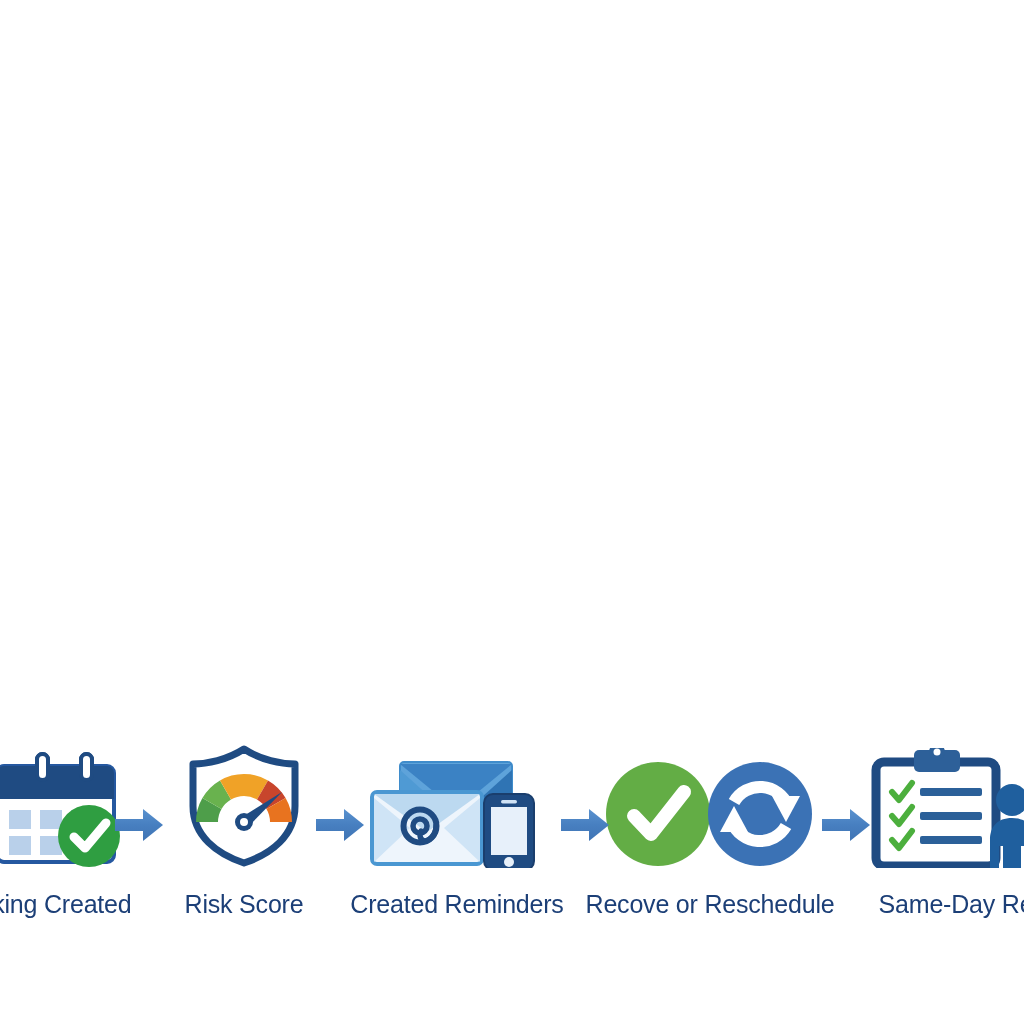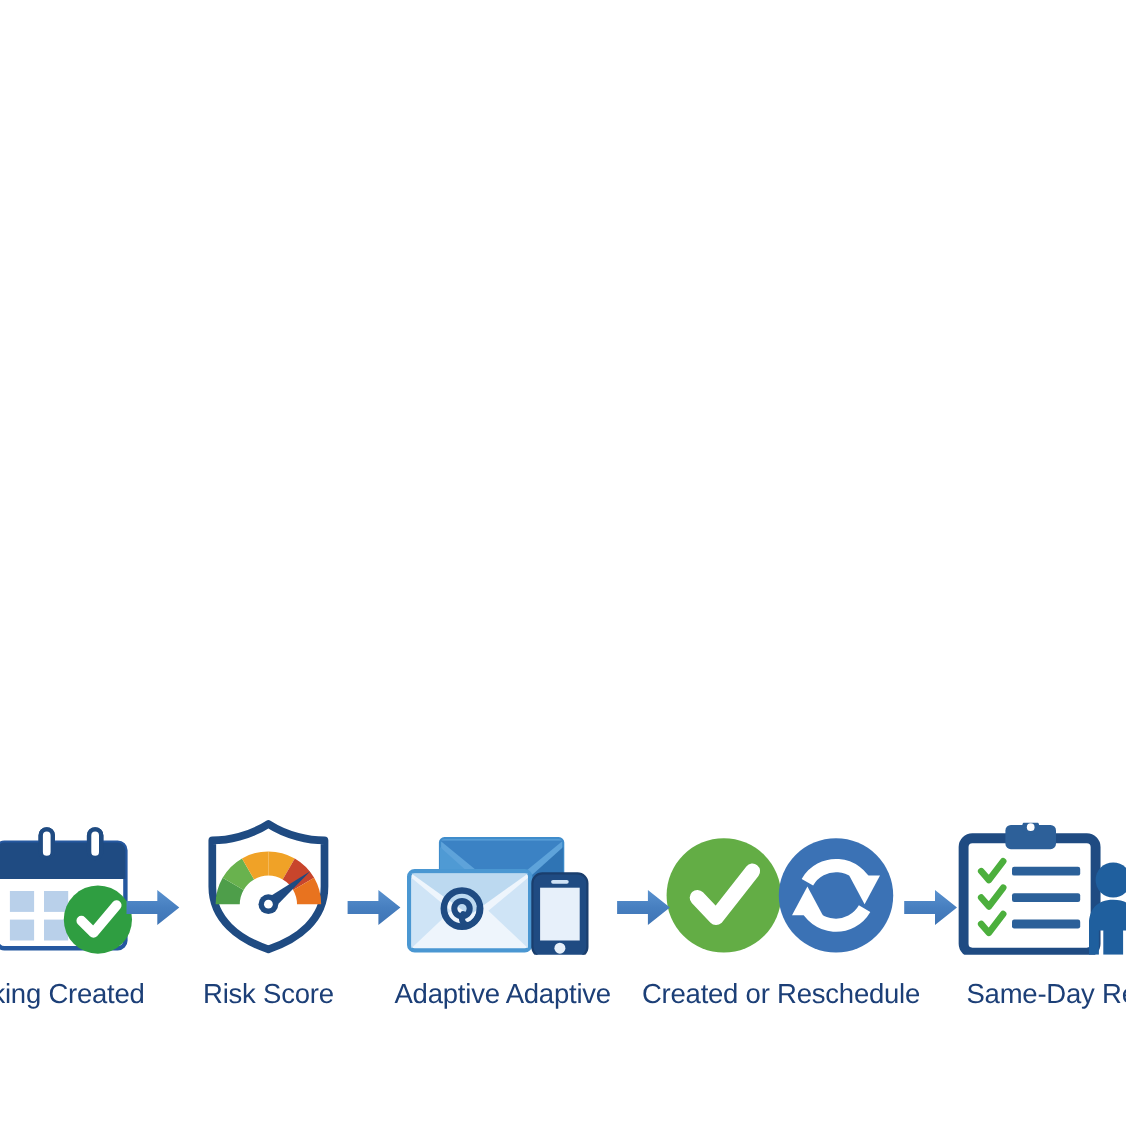--- a/index.html
+++ b/index.html
@@ -160,21 +160,21 @@
             <circle cx="58" cy="76" r="7" fill="none" stroke="#1f4b82" stroke-width="5.5"></circle>
             <path d="M74 76 a16.5 16.5 0 0 1 -6 13 c -7 5 -12 -1 -9 -8" fill="none" stroke="#1f4b82" stroke-width="5.5" stroke-linecap="round"></path>
           </g>
 
           <rect x="122" y="44" width="50" height="76" rx="9" fill="#1f4b82" stroke="#1a3e6d" stroke-width="2"></rect>
           <rect x="129" y="57" width="36" height="48" fill="#e7f0fa"></rect>
           <rect x="139" y="50" width="16" height="3.4" rx="1.7" fill="#cfe2f5"></rect>
           <circle cx="147" cy="112" r="5" fill="#e7f0fa"></circle>
         </svg>
       </div>
-      <div class="step-label">Adaptive Adaptive</div>
+      <div class="step-label">Created Reminders</div>
     </div>
 
     <div class="step step-4">
       <div class="step-icon">
         <svg width="212" height="108" viewBox="0 0 212 108">
 
           <g>
             <circle cx="54" cy="54" r="52" fill="#63ad45"></circle>
             <path d="M30 56 l17 18 l33 -42" fill="none" stroke="#ffffff" stroke-width="14" stroke-linecap="round" stroke-linejoin="round"></path>
           </g>
@@ -183,21 +183,21 @@
             <circle cx="156" cy="54" r="52" fill="#3b72b5"></circle>
 
             <path d="M130 42 A 30 30 0 0 1 184 46" fill="none" stroke="#ffffff" stroke-width="12" stroke-linecap="butt"></path>
             <path d="M182 62 L196 36 L168 36 Z" fill="#ffffff"></path>
 
             <path d="M182 66 A 30 30 0 0 1 128 62" fill="none" stroke="#ffffff" stroke-width="12" stroke-linecap="butt"></path>
             <path d="M130 46 L116 72 L144 72 Z" fill="#ffffff"></path>
           </g>
         </svg>
       </div>
-      <div class="step-label">Created or Reschedule</div>
+      <div class="step-label">Recove or Reschedule</div>
     </div>
 
     <div class="step step-5">
       <div class="step-icon">
         <svg width="240" height="120" viewBox="0 0 240 120">
 
           <rect x="14" y="14" width="120" height="104" rx="8" fill="#ffffff" stroke="#1f4b82" stroke-width="9"></rect>
 
           <rect x="52" y="2" width="46" height="22" rx="5" fill="#2d6099"></rect>
           <circle cx="75" cy="4" r="8" fill="#2d6099"></circle>

